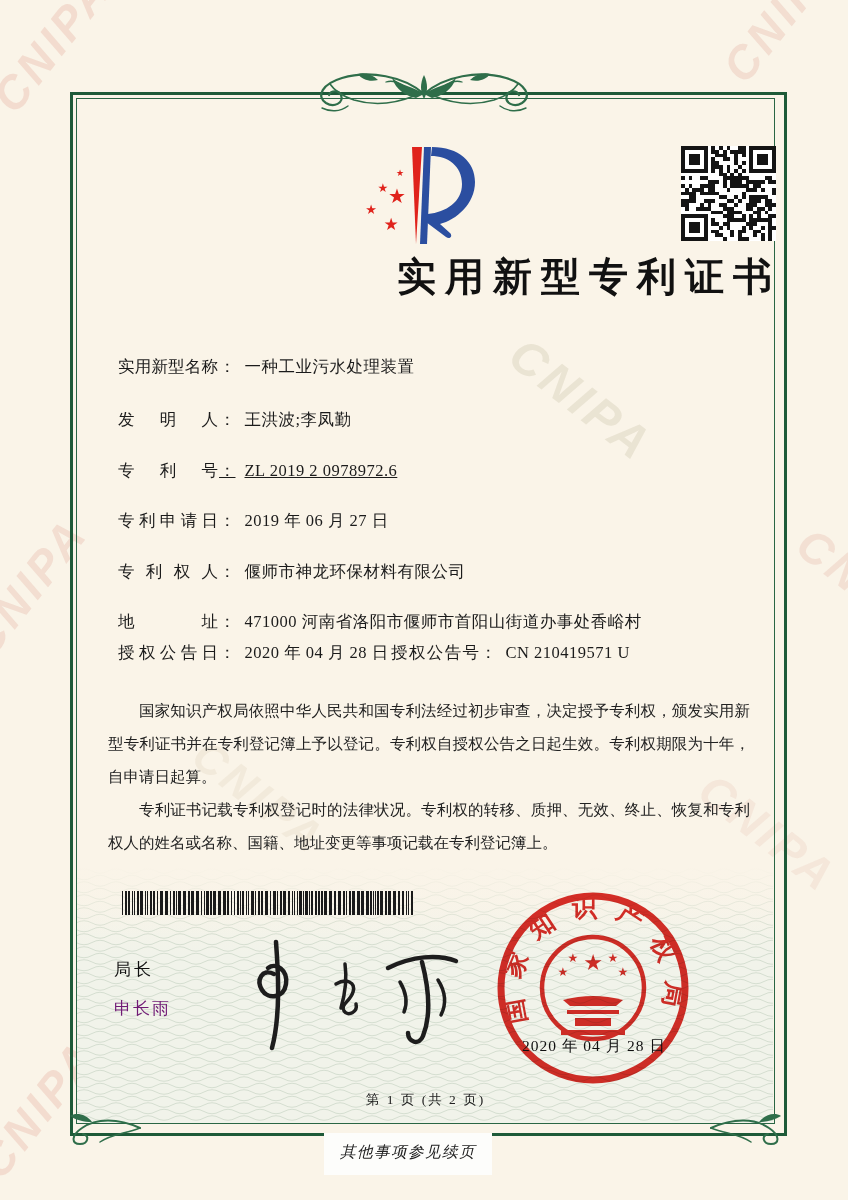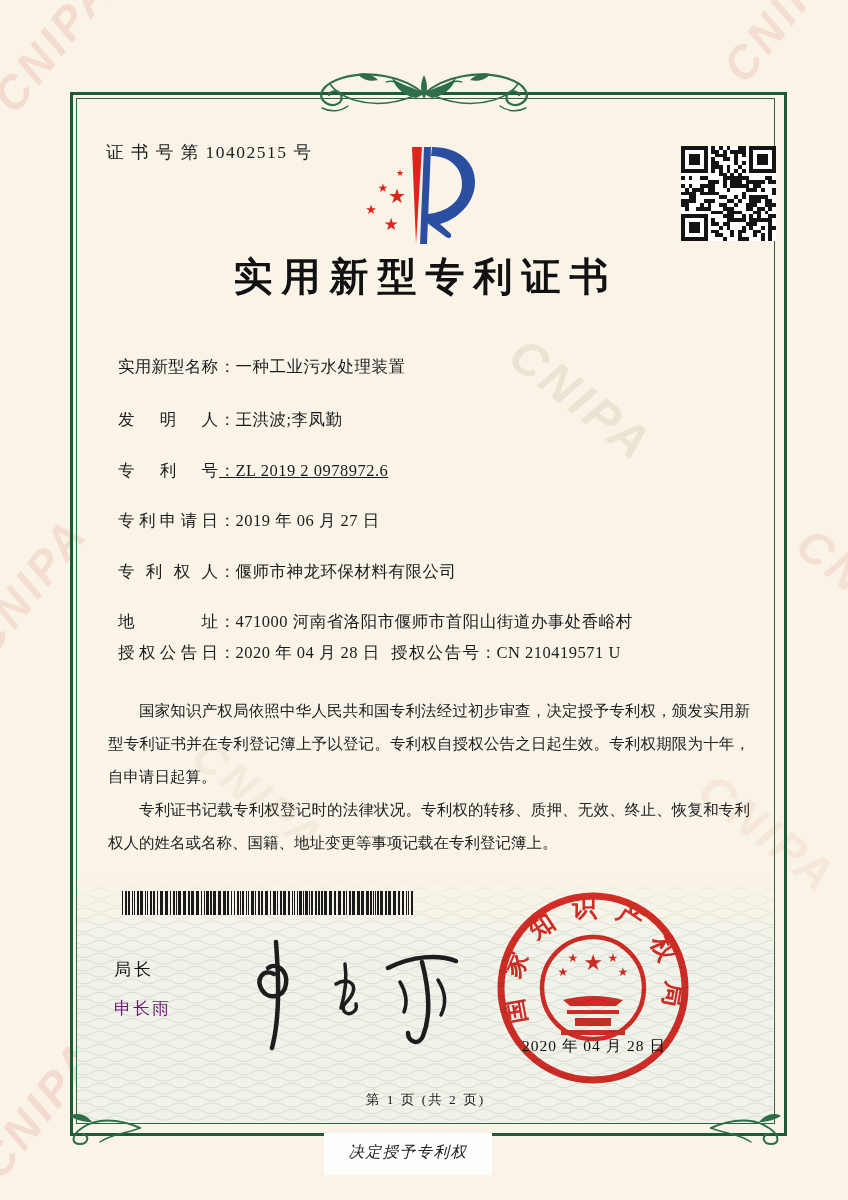--- a/index.html
+++ b/index.html
@@ -22,31 +22,31 @@
 
   
   .waves{position:absolute;left:76px;top:866px;width:697px;height:258px;
       overflow:hidden;z-index:1;background:linear-gradient(#faf4e8,#f1f3ea 90px);}
   .wave-fade{position:absolute;left:0;top:0;width:100%;height:70px;
       background:linear-gradient(#faf4e8,rgba(250,244,232,0));}
 
   
   .cert-no{position:absolute;left:106px;top:140px;font-size:17.5px;
       letter-spacing:1.5px;color:#1c1c1c;z-index:4;}
-  .title{position:absolute;left:70px;top:250px;width:711px;text-align:center;
+  .title{position:absolute;left:70px;top:250px;width:711px;text-align:right;
       font-size:39px;font-weight:700;letter-spacing:9px;color:#111;z-index:4;}
 
   .logo{position:absolute;left:352px;top:132px;z-index:4;}
   .qr{position:absolute;left:681px;top:146px;z-index:4;background:#fff;}
 
   .fields{position:absolute;left:118px;top:356px;width:634px;z-index:4;}
   .frow{position:absolute;left:0;font-size:16.5px;color:#1b1b1b;white-space:nowrap;}
   .flabel{display:inline-block;width:100px;text-align:justify;text-align-last:justify;}
   .fcolon{margin-left:1px;}
-  .fvalue{letter-spacing:.5px;}
+  .fvalue{margin-left:9px;letter-spacing:.5px;}
   .frow .pair2{position:absolute;left:273px;top:0;}
   .pair2 .flabel{width:88px;}
 
   .paras{position:absolute;left:108px;top:694px;width:642px;z-index:4;}
   .paras p{margin:0;font-size:15.5px;line-height:33px;color:#222;
       text-indent:2em;text-align:justify;}
 
   .barcode{position:absolute;left:122px;top:891px;width:298px;height:24px;
       z-index:4;font-size:0;line-height:0;}
   .barcode i{display:inline-block;height:24px;background:#1a1a1a;vertical-align:top;}
@@ -153,21 +153,20 @@
     </g>
   </svg>
   <svg class="orn" style="left:709px;top:1100px;" width="80" height="48" viewBox="0 0 80 48" xmlns="http://www.w3.org/2000/svg">
     <g stroke="#2f6e4a" fill="none" stroke-width="2" stroke-linecap="round" transform="translate(80,0) scale(-1,1)">
       <path d="M78,28 C56,18 34,18 20,28 C8,36 10,44 18,44 C26,44 28,36 21,34"></path>
       <path d="M78,28 C62,34 50,34 38,42" stroke-width="1.5"></path>
       <path d="M30,22 C24,14 14,12 8,16 C14,20 22,22 30,22 Z" fill="#2f6e4a" stroke="none"></path>
     </g>
   </svg>
 
-  <div class="cert-no">证 书 号 第 10402515 号</div>
 
   <svg class="logo" width="160" height="125" viewBox="0 0 160 125" xmlns="http://www.w3.org/2000/svg">
     <text x="48" y="44" font-size="9" fill="#e0231c" text-anchor="middle">★</text>
     <text x="31" y="60" font-size="12" fill="#e0231c" text-anchor="middle">★</text>
     <text x="45" y="71" font-size="20" fill="#e0231c" text-anchor="middle">★</text>
     <text x="19" y="82" font-size="13" fill="#e0231c" text-anchor="middle">★</text>
     <text x="39" y="98" font-size="17" fill="#e0231c" text-anchor="middle">★</text>
     <path d="M60,15 L70,15 L64,112 Z" fill="#e0231c"></path>
     <path d="M72,15 L79,15 L75,112 L68,112 Z" fill="#2b4ea0"></path>
     <path d="M80,15 C107,15 123,30 123,50 C123,72 104,88 88,92 L98,101 C101,104 98,108 94,105 L74,90 L76,82 C94,80 110,70 110,52 C110,34 96,24 79,24 Z" fill="#2b4ea0"></path>
@@ -565,15 +564,15 @@
       <path d="M70,112 Q100,104 130,112 L123,118 L77,118 Z" fill="#d7231d"></path>
       <path d="M74,122 h52 v4 h-52 z" fill="#d7231d"></path>
       <path d="M82,130 h36 v8 h-36 z" fill="#d7231d"></path>
       <path d="M68,142 h64 v5 h-64 z" fill="#d7231d"></path>
     </g>
   </svg>
   <div class="seal-date">2020 年 04 月 28 日</div>
 
   <div class="page-info">第 1 页 (共 2 页)</div>
   <div class="cont-box"></div>
-  <div class="cont-note">决定授予专利权</div>
+  <div class="cont-note">其他事项参见续页</div>
 
 </div>
 
 </body></html>

